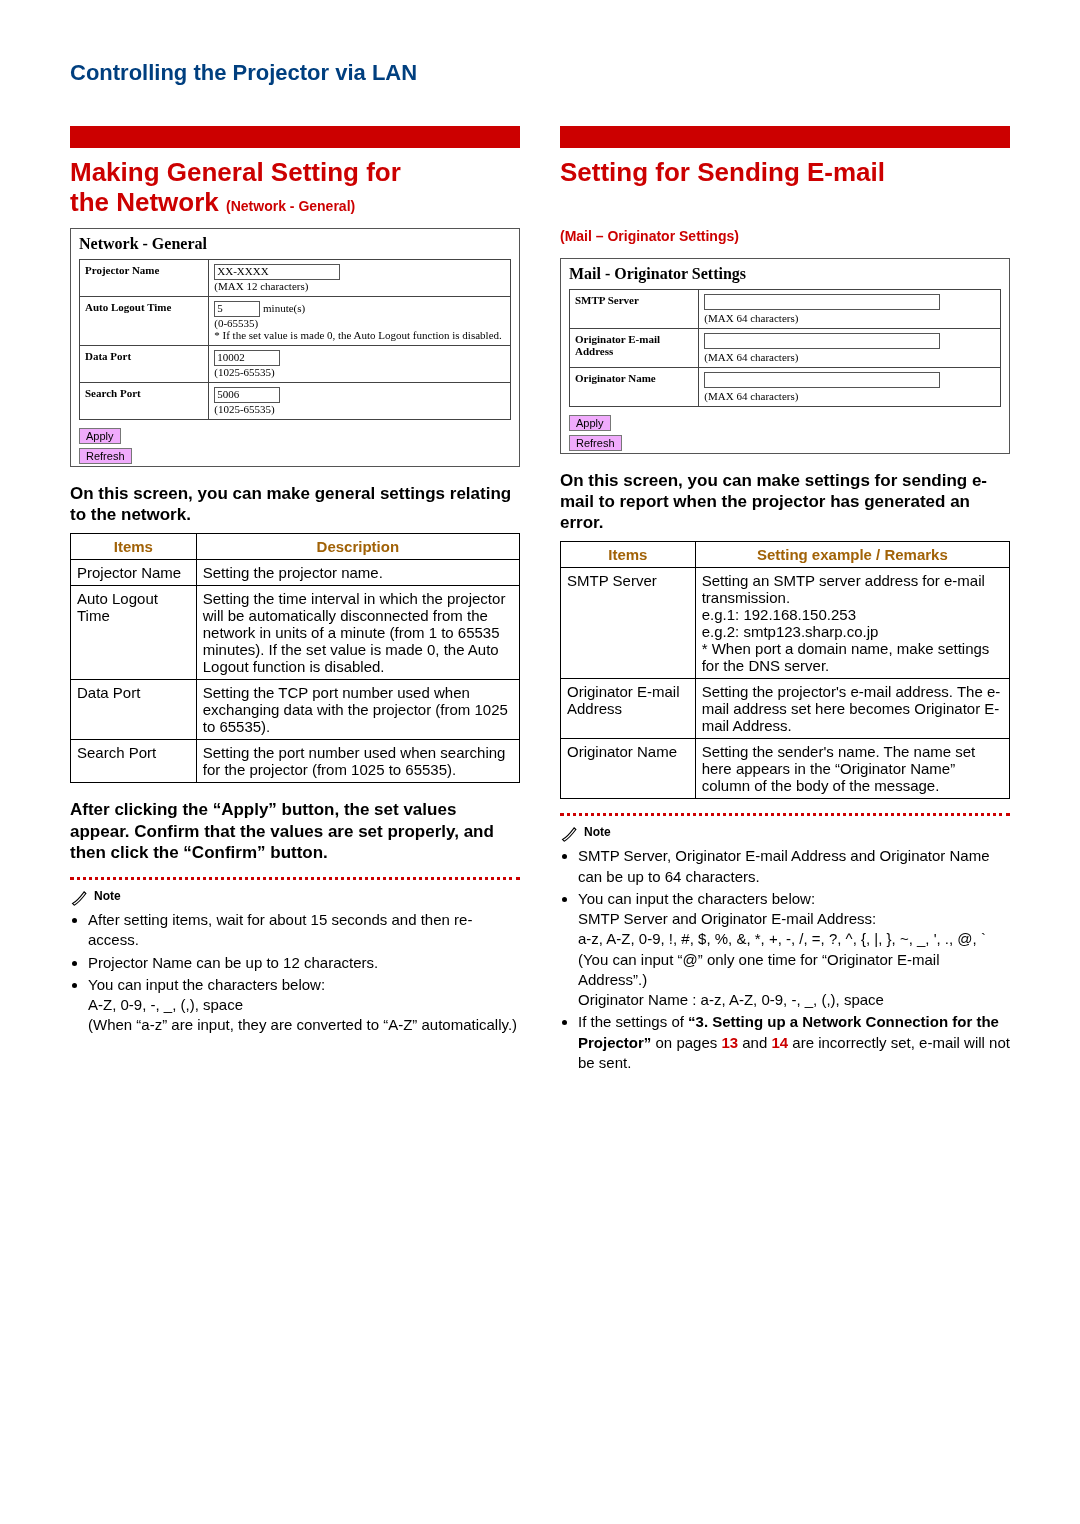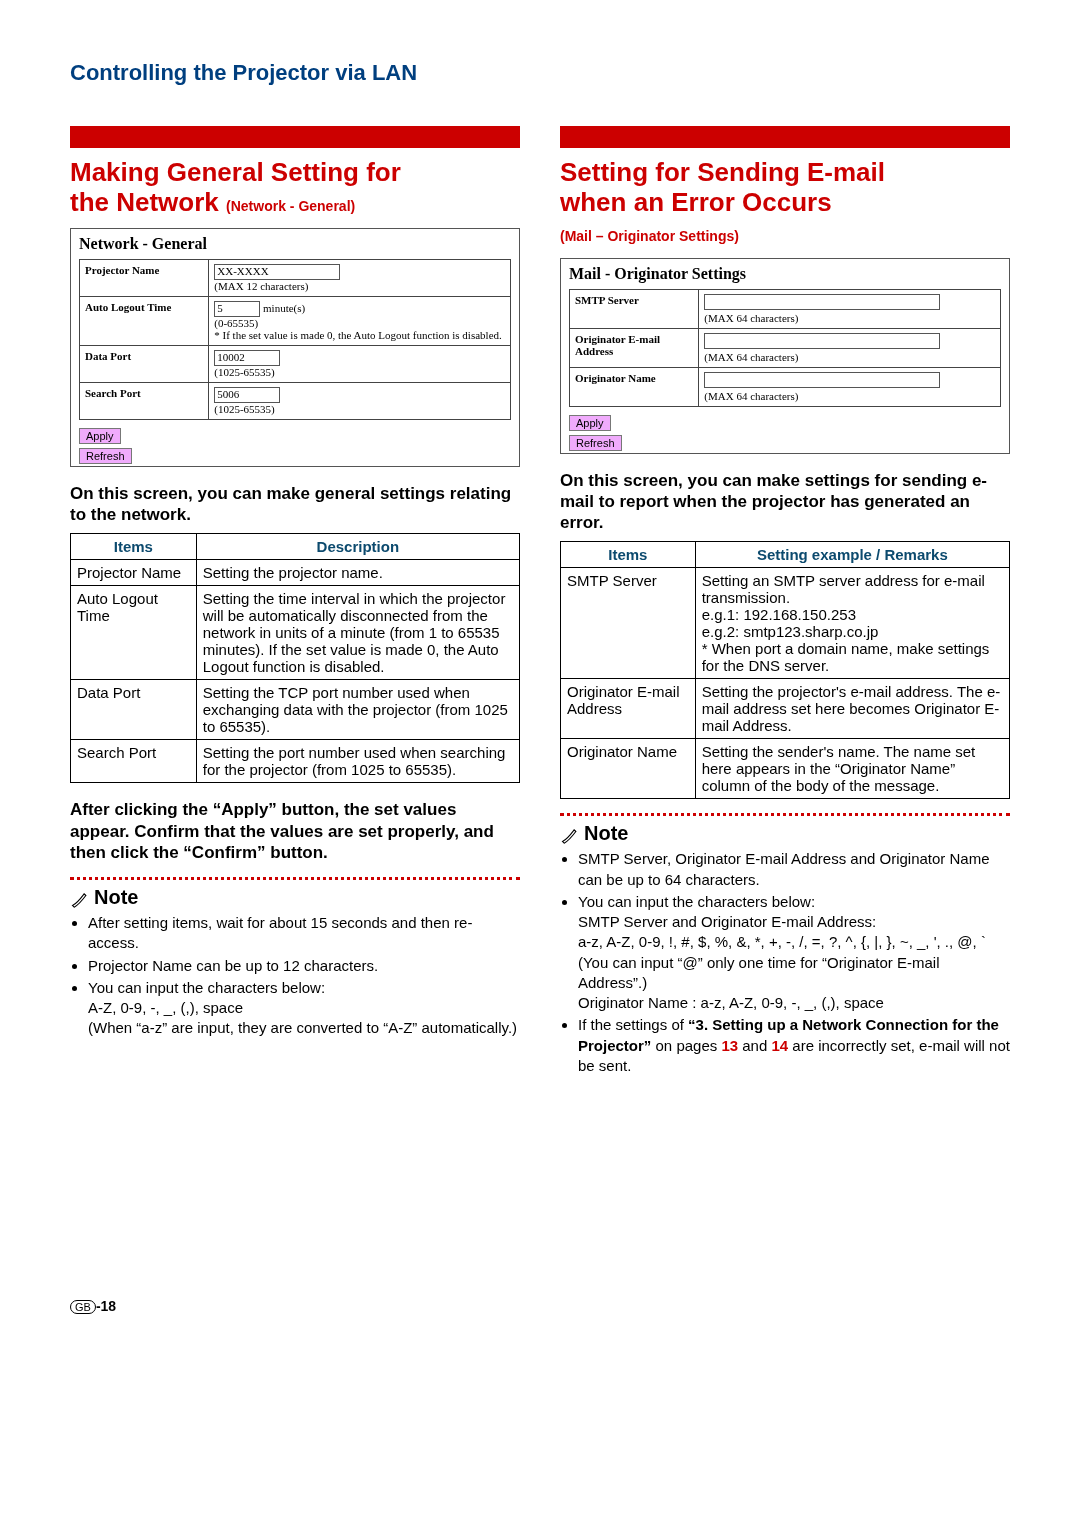--- a/index.html
+++ b/index.html
@@ -97,37 +97,37 @@
     margin-top: 8px;
     font-size: 15px;
   }
   table.desc th, table.desc td {
     border: 1px solid #000;
     padding: 4px 6px;
     text-align: left;
     vertical-align: top;
   }
   table.desc th {
-    color: #0c4a6e;
+    color: #a16207;
     font-weight: bold;
     text-align: center;
   }
   .dotted-sep {
     border-top: 3px dotted #c00;
     margin: 14px 0 6px 0;
   }
   .note-row {
     display: flex;
     align-items: center;
     gap: 4px;
     margin-bottom: 4px;
   }
   .note-label {
     font-weight: bold;
-    font-size: 20px;
+    font-size: 12px;
   }
   .pencil-icon {
     width: 20px;
     height: 20px;
   }
   ul.notes {
     margin: 0 0 0 4px;
     padding-left: 14px;
     font-size: 15px;
     line-height: 1.35;
@@ -248,21 +248,21 @@
           <span>A-Z, 0-9, -, _, (,), space</span><br>
           <span>(When “a-z” are input, they are converted to “A-Z” automatically.)</span>
         </li>
       </ul>
     </div>
 
     <div class="col">
       <div class="redbar"></div>
       <div class="section-heading">
         <span>Setting for Sending E-mail</span><br>
-        <span>when an Error Occurs</span><br>
+        <br>
         <span class="sub">(Mail – Originator Settings)</span>
       </div>
 
       <div class="sshot">
         <div class="sshot-title">Mail - Originator Settings</div>
         <table class="form">
           <tbody>
               <tr>
             <td class="lbl">SMTP Server</td>
             <td><span class="fake-input" style="width:230px"></span><br>
@@ -327,16 +327,13 @@
           <span>(You can input “@” only one time for “Originator E-mail Address”.)</span><br>
           <span>Originator Name : a-z, A-Z, 0-9, -, _, (,), space</span>
         </li>
         <li>
           <span>If the settings of </span><b>“3. Setting up a Network Connection for the Projector”</b><span> on pages </span><span class="link-red">13</span><span> and </span><span class="link-red">14</span><span> are incorrectly set, e-mail will not be sent.</span>
         </li>
       </ul>
     </div>
   </div>
 
-  <div class="footer">
-    <span class="gb-badge">GB</span><b>-18</b>
-  </div>
 </div>
 
 </body></html>

